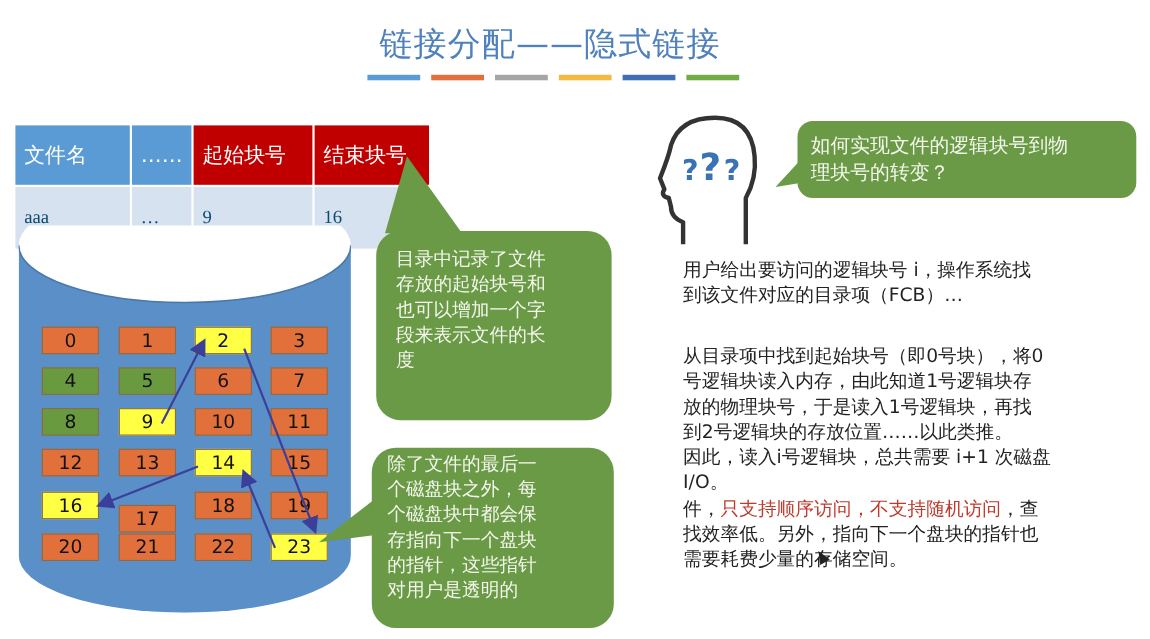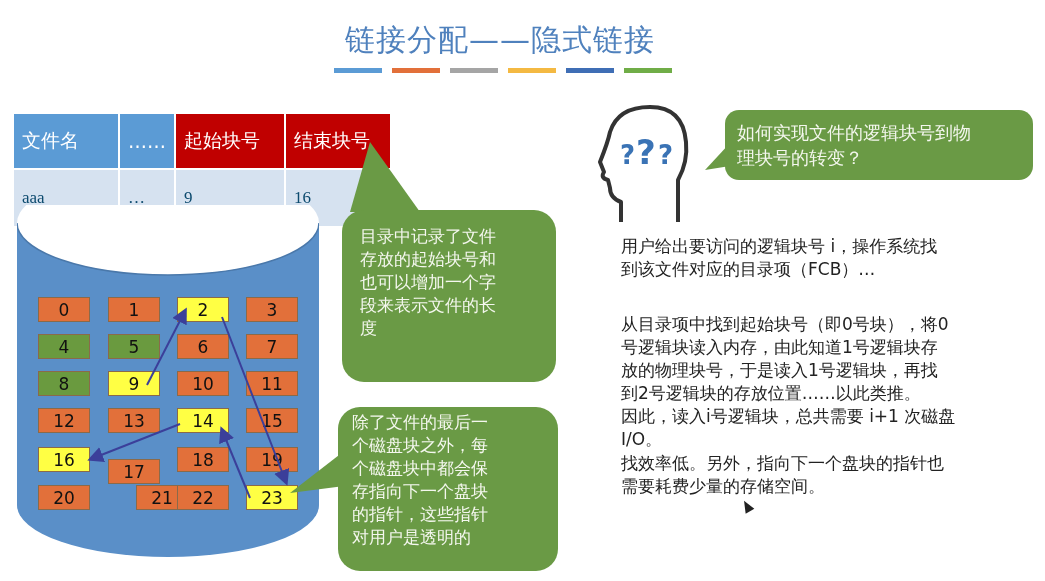--- a/index.html
+++ b/index.html
@@ -102,21 +102,21 @@
     <div class="block orange" style="left: 246px; top: 371px;">11</div>
     <div class="block orange" style="left: 38px; top: 408px;">12</div>
     <div class="block orange" style="left: 108px; top: 408px;">13</div>
     <div class="block yellow" style="left: 177px; top: 408px; text-align: center;">14</div>
     <div class="block orange" style="left: 246px; top: 408px;">15</div>
     <div class="block yellow" style="left: 38px; top: 447px;">16</div>
     <div class="block orange" style="left: 108px; top: 447px; margin-top: 12px;">17</div>
     <div class="block orange" style="left: 177px; top: 447px;">18</div>
     <div class="block orange" style="left: 246px; top: 447px;">19</div>
     <div class="block orange" style="left: 38px; top: 485px;">20</div>
-    <div class="block orange" style="left: 108px; top: 485px; margin-left: 28px;">21</div>
+    <div class="block orange" style="left: 108px; top: 485px;">21</div>
     <div class="block orange" style="left: 177px; top: 485px;">22</div>
     <div class="block yellow" style="left: 246px; top: 485px;">23</div>
   </div>
 
 <svg class="arrows" width="1045" height="581">
   <defs>
     <marker id="ah" markerWidth="8" markerHeight="8" refX="6" refY="4" orient="auto">
       <path d="M0,0 L8,4 L0,8 Z" fill="#3b3f9a"></path>
     </marker>
   </defs>
@@ -181,17 +181,20 @@
 <div class="right-text" style="top:313px;">
   <div>从目录项中找到起始块号（即0号块），将0</div>
   <div>号逻辑块读入内存，由此知道1号逻辑块存</div>
   <div>放的物理块号，于是读入1号逻辑块，再找</div>
   <div>到2号逻辑块的存放位置……以此类推。</div>
   <div>因此，读入i号逻辑块，总共需要 i+1 次磁盘</div>
   <div>I/O。</div>
 </div>
 
 <div class="right-text" style="top:452px;">
+  <div>
+    <span>件，</span><span class="red">只支持顺序访问，不支持随机访问</span><span>，查</span>
+  </div>
   <div>找效率低。另外，指向下一个盘块的指针也</div>
   <div>需要耗费少量的存储空间。</div>
 </div>
 
 <div class="cursor"></div>
 
 </body></html>

